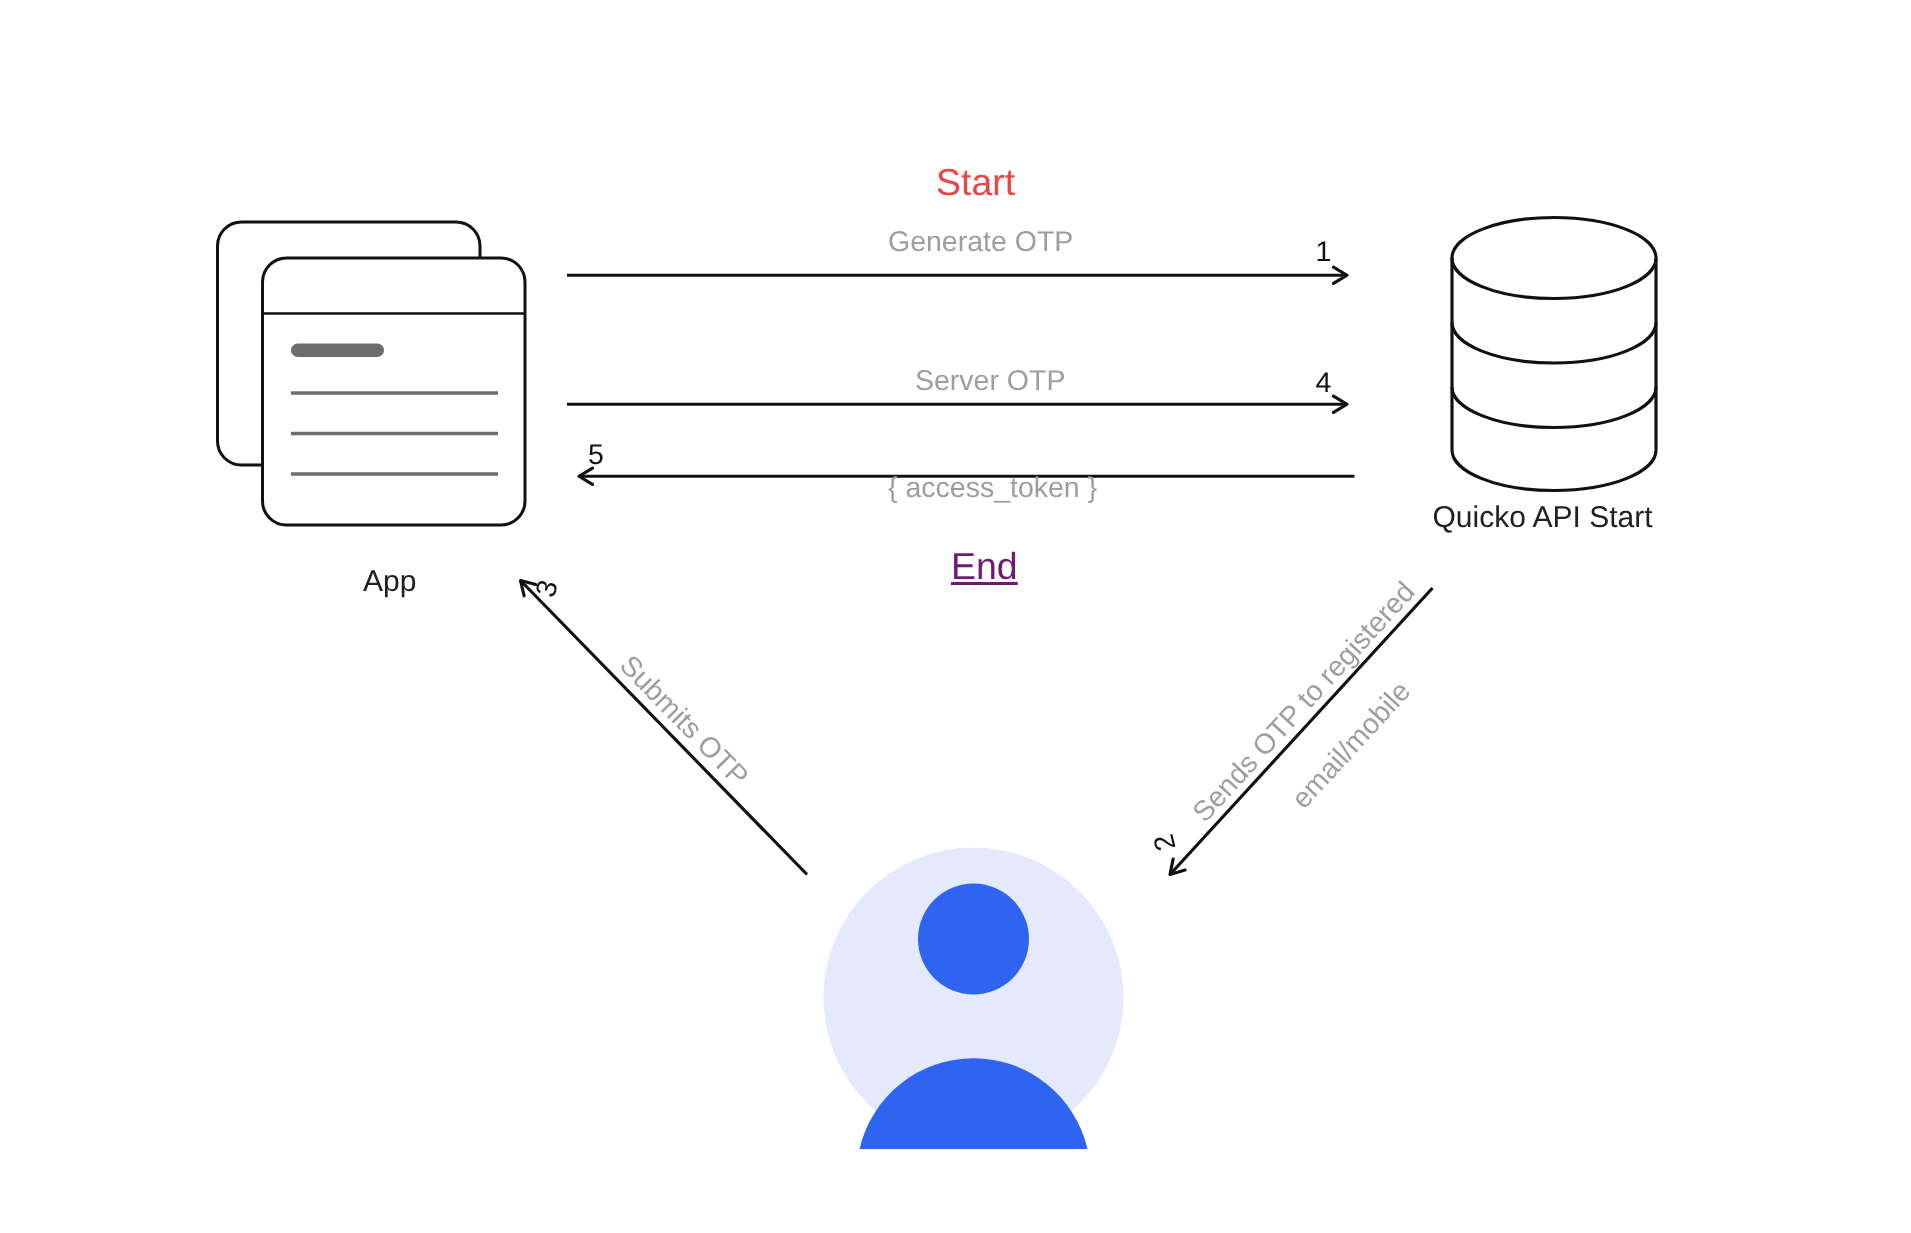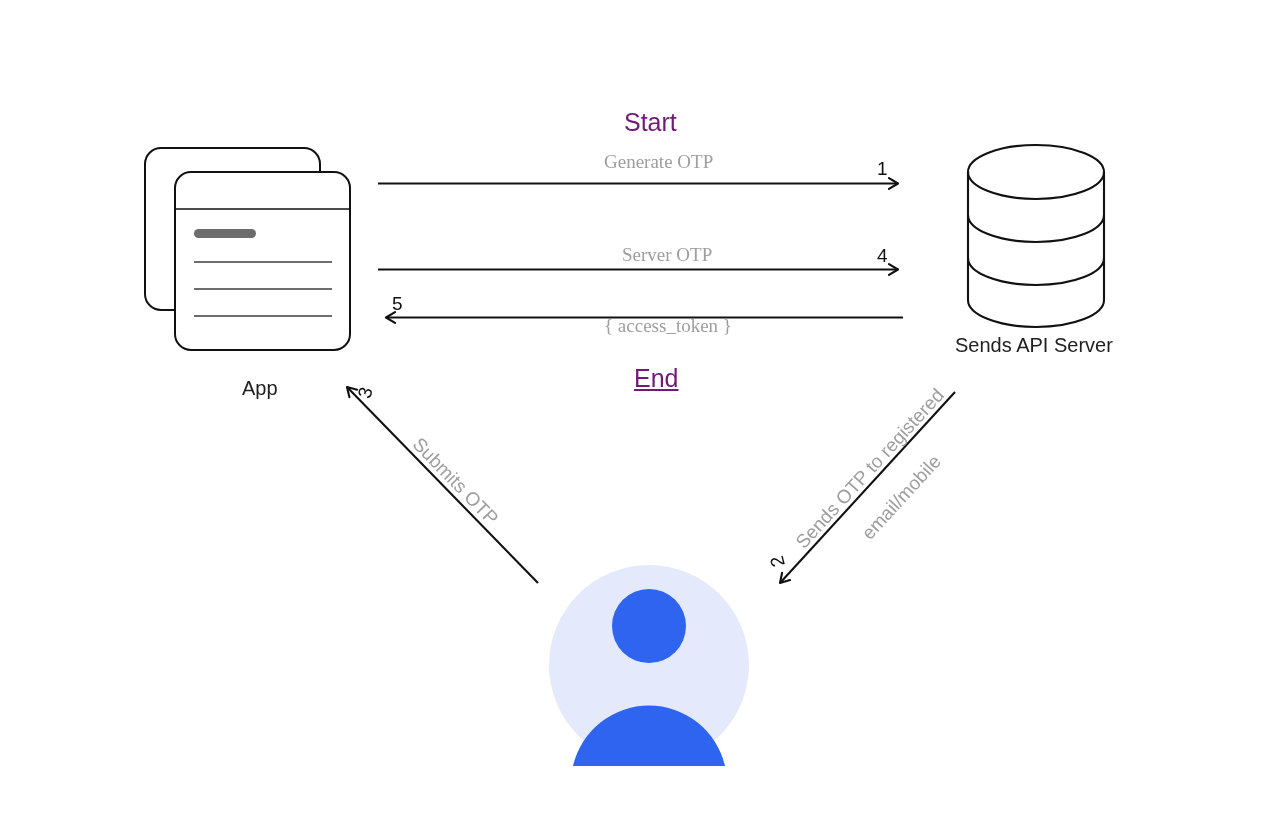--- a/index.html
+++ b/index.html
@@ -24,22 +24,21 @@
     left: 0;
     top: 0;
     width: 1274px;
     height: 822px;
   }
   .lbl {
     position: absolute;
     white-space: nowrap;
     line-height: 1;
     color: #9e9e9e;
-    font-family: Liberation Serif, serif;
-    margin-left: 12px;
+    font-family: Liberation Sans, sans-serif;
   }
   .node-caption {
     position: absolute;
     white-space: nowrap;
     color: #212121;
     font-size: 20px;
     font-family: "Liberation Sans", sans-serif;
     line-height: 1;
   }
   .marker-num {
@@ -118,21 +117,21 @@
 
     <line x1="378" y1="269.5" x2="898" y2="269.5" stroke="#111111" stroke-width="2.1" marker-end="url(#arrowOpen)"></line>
 
     <line x1="903" y1="317.5" x2="386" y2="317.5" stroke="#111111" stroke-width="2.1" marker-end="url(#arrowOpen)"></line>
 
     <line x1="538" y1="583" x2="347" y2="387" stroke="#111111" stroke-width="2.1" marker-end="url(#arrowOpen)"></line>
 
     <line x1="955" y1="392" x2="780" y2="583" stroke="#111111" stroke-width="2.1" marker-end="url(#arrowOpen)"></line>
   </svg>
 
-  <div class="terminal" style="left:624px; top:110px; color:#701a75;">Start</div>
+  <div class="terminal" style="left:624px; top:110px; color:#ef4444;">Start</div>
 
   <div class="terminal" style="left:634px; top:366px; color:#701a75;text-decoration:underline;">End</div>
 
   <div class="lbl flow-label" style="left:592px; top:152px;">Generate OTP</div>
 
   <div class="lbl flow-label" style="left:610px; top:245px;">Server OTP</div>
 
   <div class="lbl flow-label" style="left:592px; top:316px;">{ access_token }</div>
 
   <div class="marker-num" style="left:877px; top:159px;">1</div>
@@ -146,15 +145,15 @@
   <div class="rot-num" style="left:360px; top:383px; transform: rotate(-74deg);">3</div>
 
   <div class="diag-label" style="left:790px; top:537px; transform: rotate(-47.5deg);">Sends OTP to registered</div>
 
   <div class="diag-label" style="left:856px; top:528px; transform: rotate(-47.5deg);">email/mobile</div>
 
   <div class="rot-num" style="left:772px; top:552px; transform: rotate(-104deg);">2</div>
 
   <div class="node-caption" style="left:242px; top:378px;">App</div>
 
-  <div class="node-caption" style="left:955px; top:335px;">Sends API Server</div>
+  <div class="node-caption" style="left:955px; top:335px;">Quicko API Start</div>
 
 </div>
 
 </body></html>

